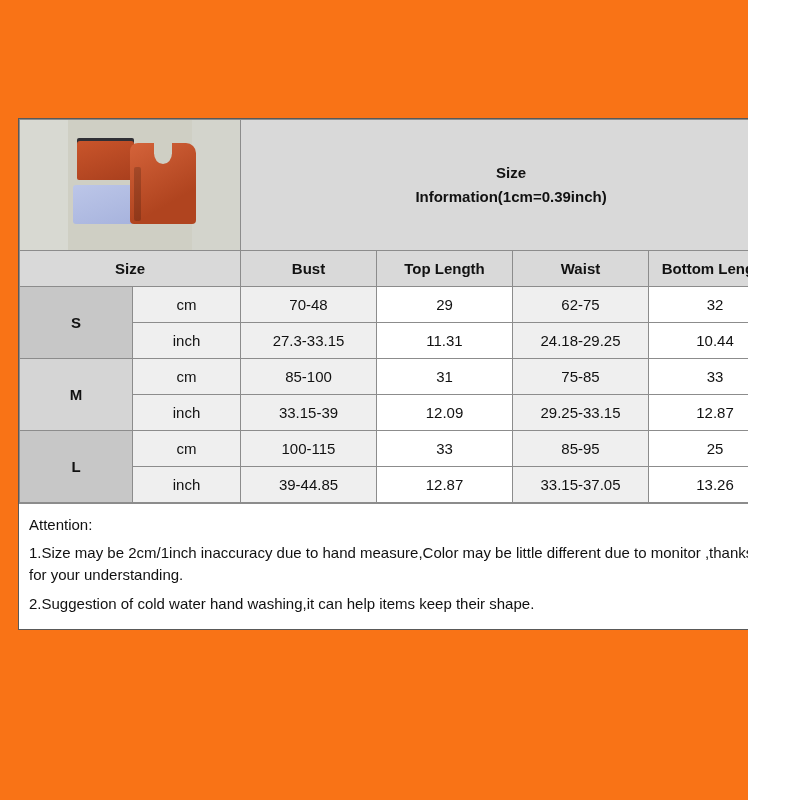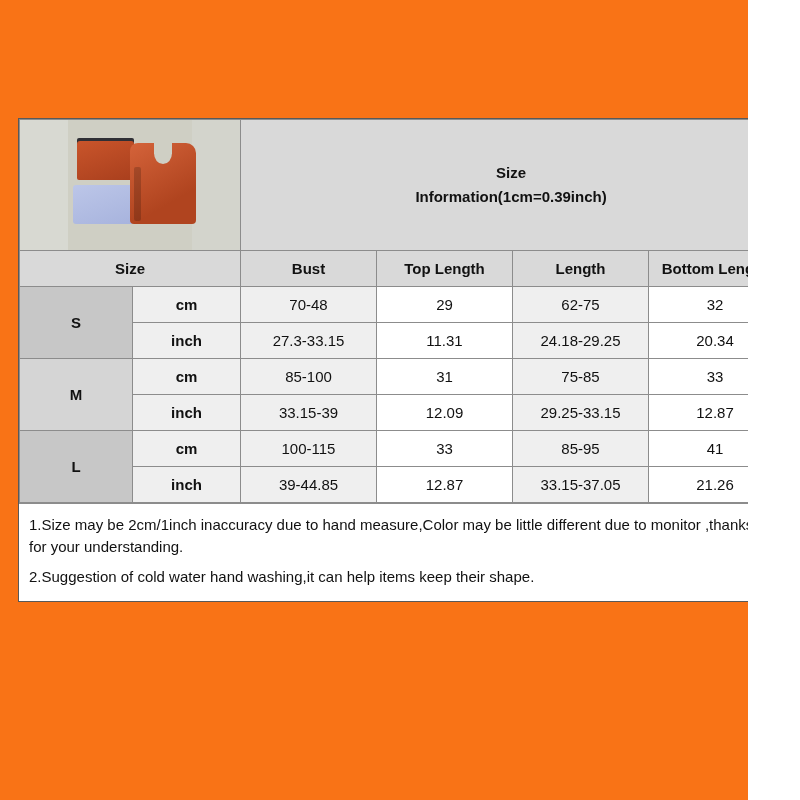--- a/index.html
+++ b/index.html
@@ -163,21 +163,21 @@
     background: #c7c7c7;
     font-size: 15px;
     font-weight: bold;
   }
   .sz-label.alt {
     background: #d5d5d5;
   }
 
   .unit-cell {
     background: #efefef;
-    font-weight: bold;
+    font-weight: normal;
     font-size: 14px;
   }
   .val-cell {
     background: #efefef;
   }
   .val-cell.plain {
     background: #ffffff;
     margin-top: 12px;
   }
 
@@ -229,39 +229,39 @@
           <td class="title-cell" colspan="4">
             <div>Size</div>
             <div>Information(1cm=0.39inch)</div>
           </td>
         </tr>
 
         <tr>
           <td class="hdr-size" colspan="2">Size</td>
           <td class="hdr-col">Bust</td>
           <td class="hdr-col">Top Length</td>
-          <td class="hdr-col">Length</td>
+          <td class="hdr-col">Waist</td>
           <td class="hdr-col">Bottom Length</td>
         </tr>
 
         <tr>
           <td class="sz-label" rowspan="2">S</td>
           <td class="unit-cell">cm</td>
           <td class="val-cell">70-48</td>
           <td class="val-cell plain">29</td>
           <td class="val-cell">62-75</td>
           <td class="val-cell plain">32</td>
         </tr>
 
         <tr>
           <td class="unit-cell">inch</td>
           <td class="val-cell">27.3-33.15</td>
           <td class="val-cell plain">11.31</td>
           <td class="val-cell">24.18-29.25</td>
-          <td class="val-cell plain">20.34</td>
+          <td class="val-cell plain">10.44</td>
         </tr>
 
         <tr>
           <td class="sz-label alt" rowspan="2">M</td>
           <td class="unit-cell">cm</td>
           <td class="val-cell">85-100</td>
           <td class="val-cell plain">31</td>
           <td class="val-cell">75-85</td>
           <td class="val-cell plain">33</td>
         </tr>
@@ -273,33 +273,34 @@
           <td class="val-cell">29.25-33.15</td>
           <td class="val-cell plain">12.87</td>
         </tr>
 
         <tr>
           <td class="sz-label" rowspan="2">L</td>
           <td class="unit-cell">cm</td>
           <td class="val-cell">100-115</td>
           <td class="val-cell plain">33</td>
           <td class="val-cell">85-95</td>
-          <td class="val-cell plain">41</td>
+          <td class="val-cell plain">25</td>
         </tr>
 
         <tr>
           <td class="unit-cell">inch</td>
           <td class="val-cell">39-44.85</td>
           <td class="val-cell plain">12.87</td>
           <td class="val-cell">33.15-37.05</td>
-          <td class="val-cell plain">21.26</td>
+          <td class="val-cell plain">13.26</td>
         </tr>
 
       </tbody>
     </table>
 
     <div class="attention">
+      <p>Attention:</p>
       <p>1.Size may be 2cm/1inch inaccuracy due to hand measure,Color may be little different due to monitor ,thanks for your understanding.</p>
       <p>2.Suggestion of cold water hand washing,it can help items keep their shape.</p>
     </div>
 
   </div>
 </div>
 
 </body></html>

